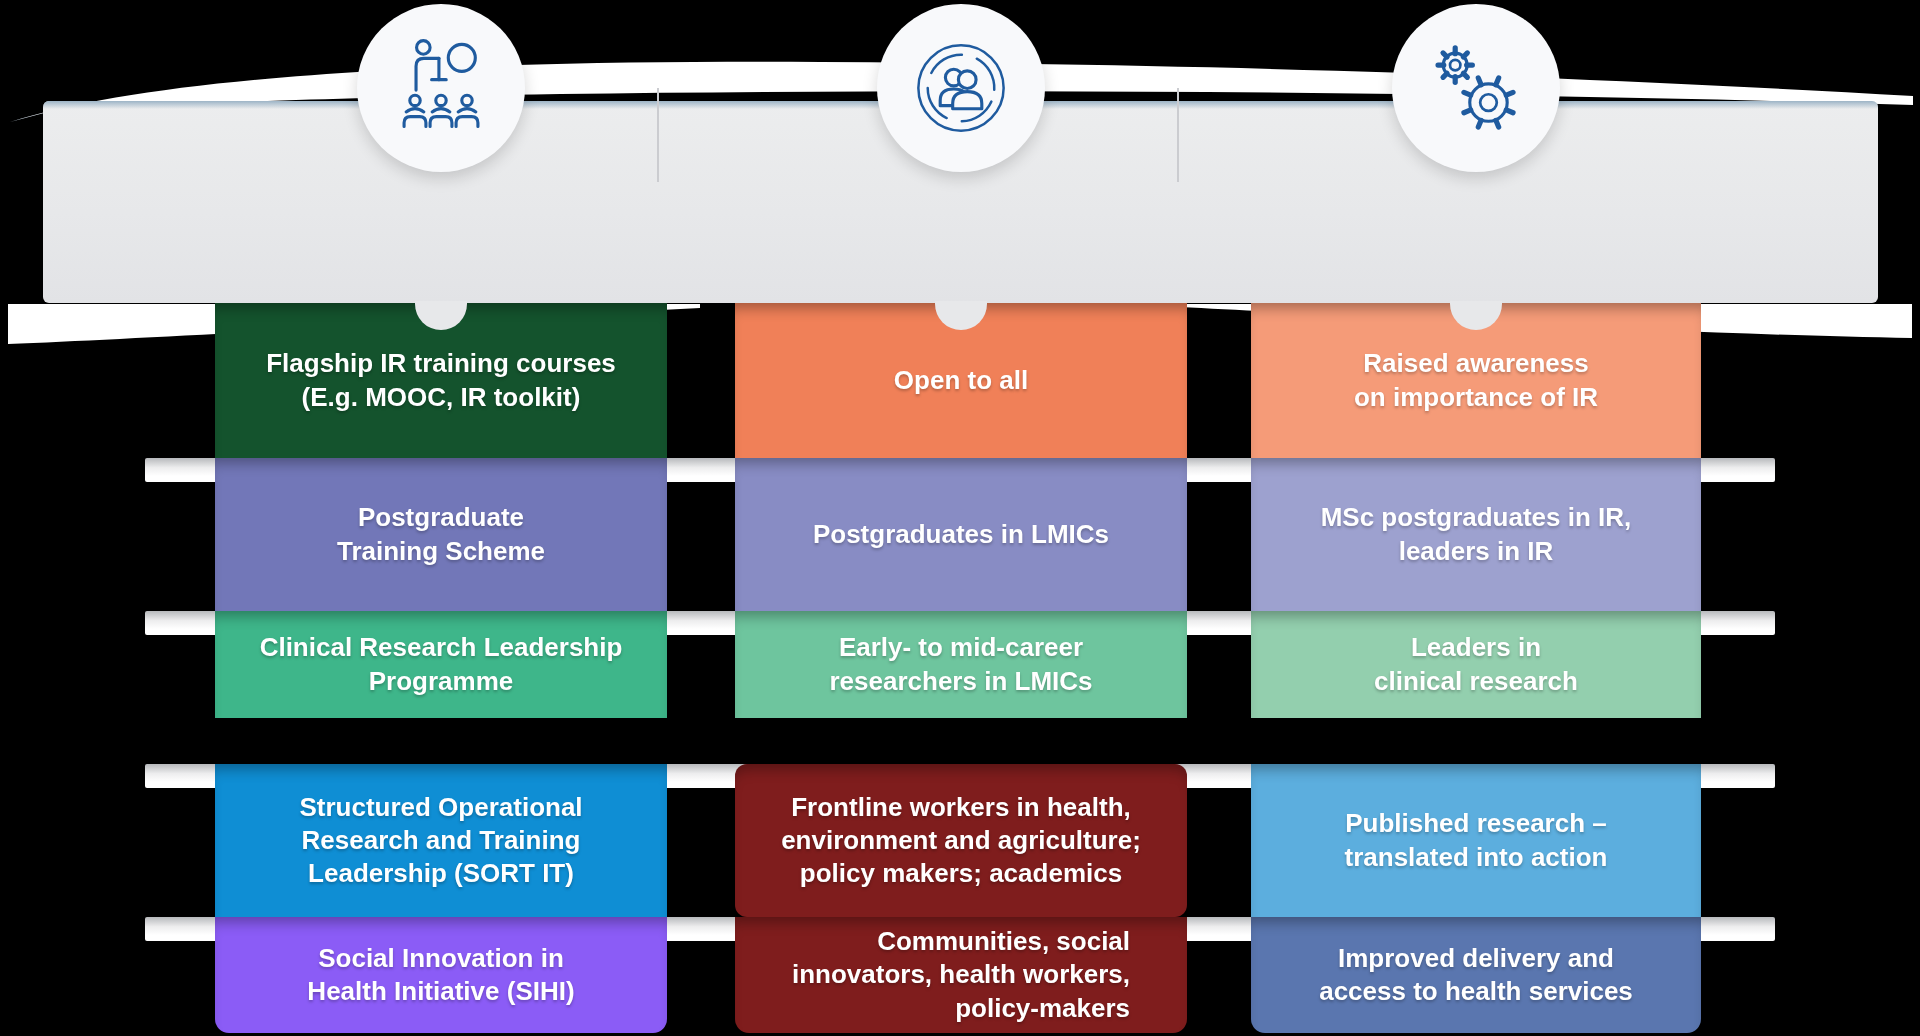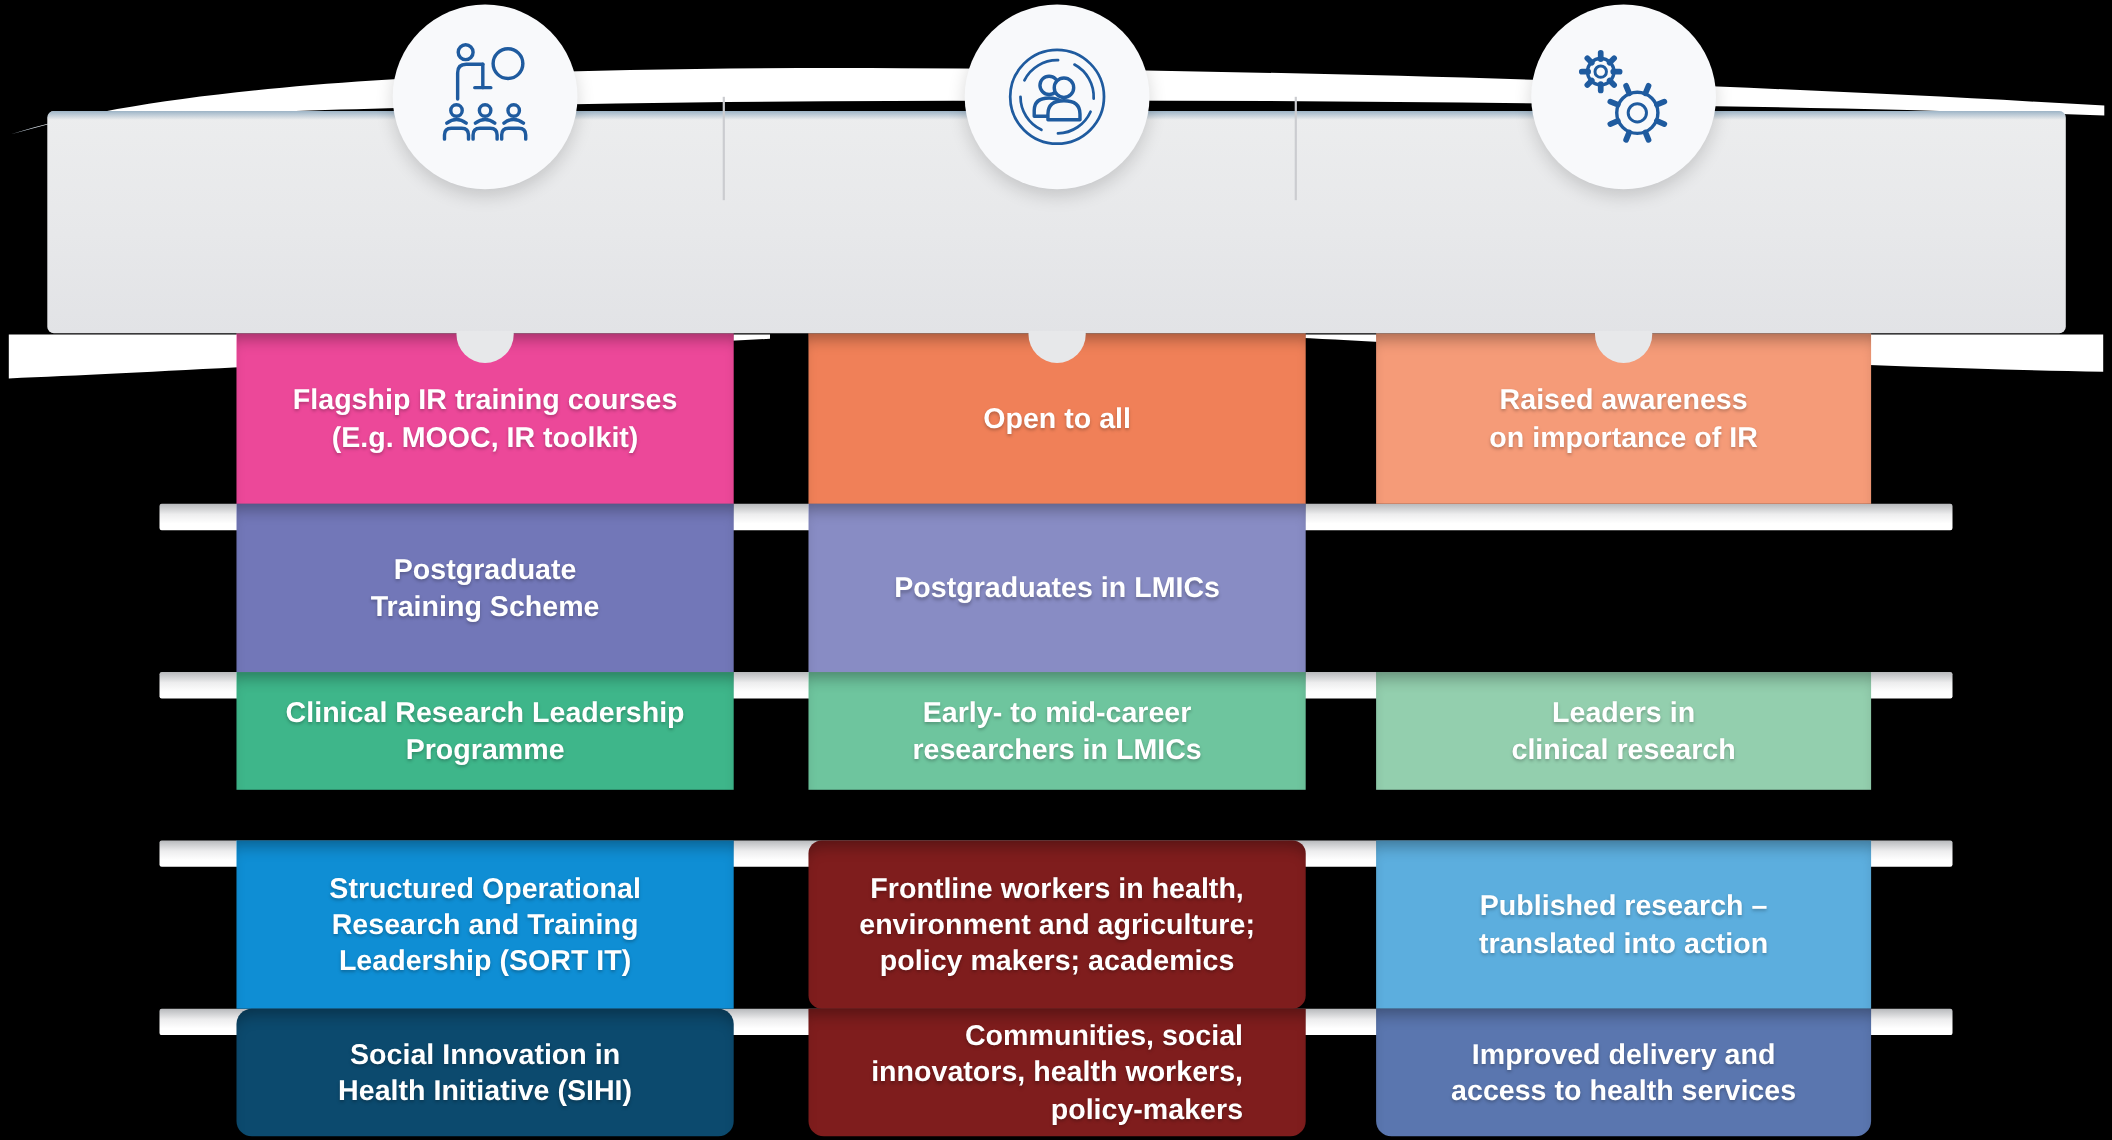--- a/index.html
+++ b/index.html
@@ -92,45 +92,47 @@
     <path fill="#ffffff" d="M 8,304 L 700,304 L 700,308 C 420,322 160,338 8,344 Z"></path>
 
     <path fill="#ffffff" d="M 1180,304 L 1912,304 L 1912,338 C 1680,334 1360,316 1180,307 Z"></path>
   </svg>
 
   <div class="strip s1"></div>
   <div class="strip s2"></div>
   <div class="strip s3"></div>
   <div class="strip s4"></div>
 
-  <div class="cell col-a r1" style="background: #ec4899;">Flagship IR training courses
+  <div class="cell col-a r1" style="background: #14532d;">Flagship IR training courses
 (E.g. MOOC, IR toolkit)</div>
   <div class="cell col-a r2" style="background: rgb(114, 119, 184);">Postgraduate
 Training Scheme</div>
   <div class="cell col-a r3" style="background: rgb(62, 182, 138);">Clinical Research Leadership
 Programme</div>
   <div class="cell col-a r4" style="background: rgb(15, 142, 212);">Structured Operational
 Research and Training
 Leadership (SORT IT)</div>
-  <div class="cell col-a r5" style="background: #0c4a6e; border-radius: 14px;">Social Innovation in
+  <div class="cell col-a r5" style="background: #8b5cf6;">Social Innovation in
 Health Initiative (SIHI)</div>
 
   <div class="cell col-b r1" style="background: rgb(240, 128, 88);">Open to all</div>
   <div class="cell col-b r2" style="background: rgb(136, 140, 196);">Postgraduates in LMICs</div>
   <div class="cell col-b r3" style="background: rgb(110, 197, 158);">Early- to mid-career
 researchers in LMICs</div>
   <div class="cell col-b r4" style="background: #7f1d1d; border-radius: 12px;">Frontline workers in health,
 environment and agriculture;
 policy makers; academics</div>
   <div class="cell col-b r5" style="background: #7f1d1d; text-align: right;">Communities, social
 innovators, health workers,
 policy-makers</div>
 
   <div class="cell col-c r1" style="background: rgb(245, 155, 120);">Raised awareness
 on importance of IR</div>
+  <div class="cell col-c r2" style="background: rgb(157, 161, 207);">MSc postgraduates in IR,
+leaders in IR</div>
   <div class="cell col-c r3" style="background: rgb(147, 207, 174);">Leaders in
 clinical research</div>
   <div class="cell col-c r4" style="background: rgb(92, 174, 222);">Published research –
 translated into action</div>
   <div class="cell col-c r5" style="background: rgb(90, 118, 175);">Improved delivery and
 access to health services</div>
 
   <div class="banner"></div>
   <div class="banner-header bh1">TDR’s Research
 Training Approaches</div>

